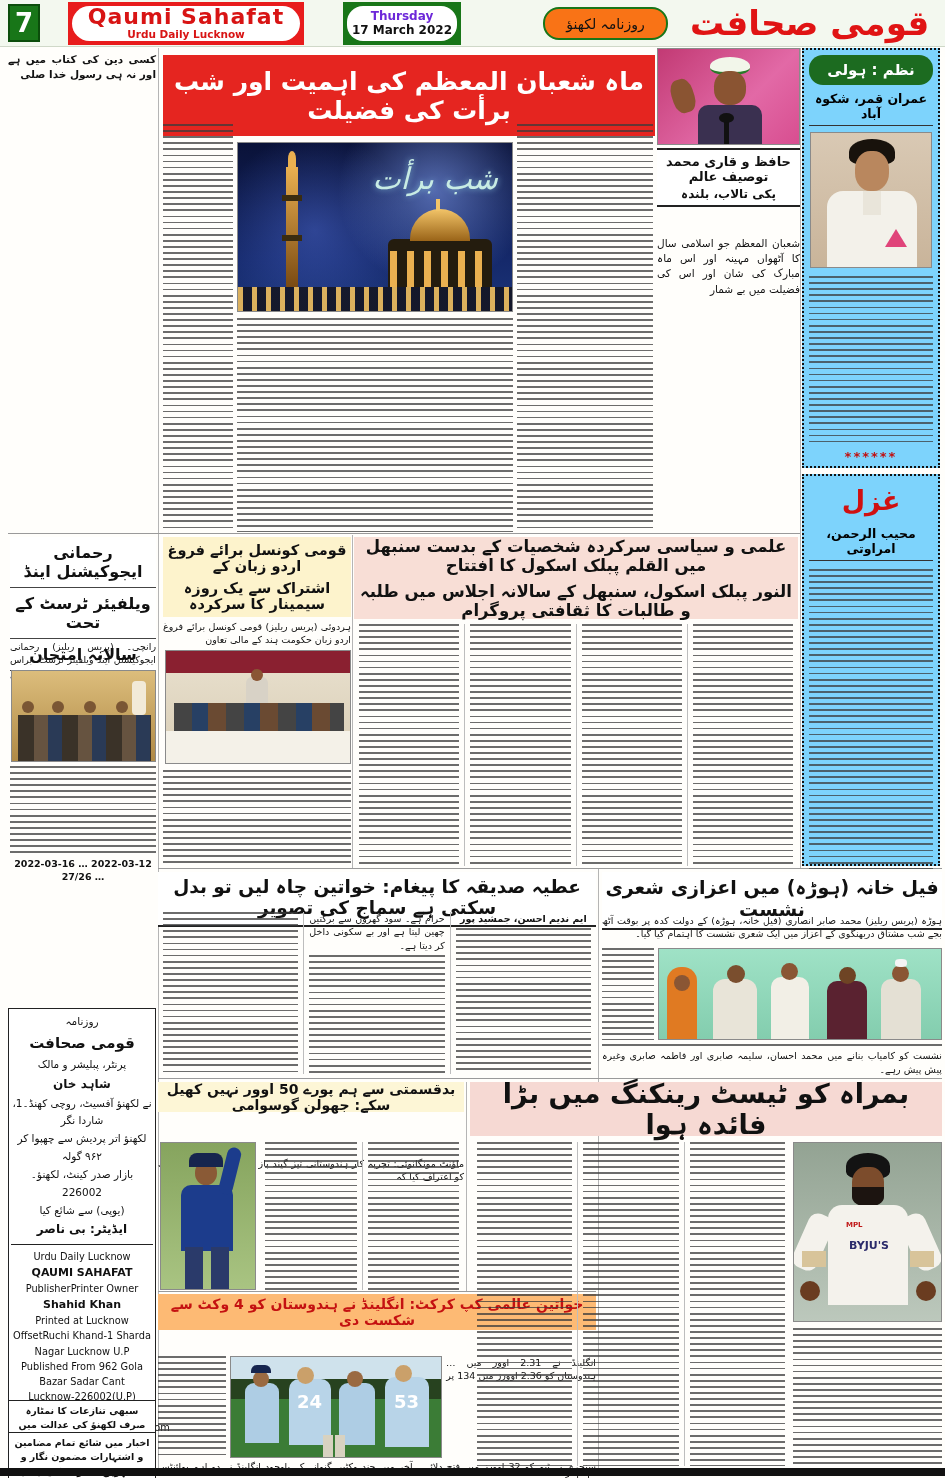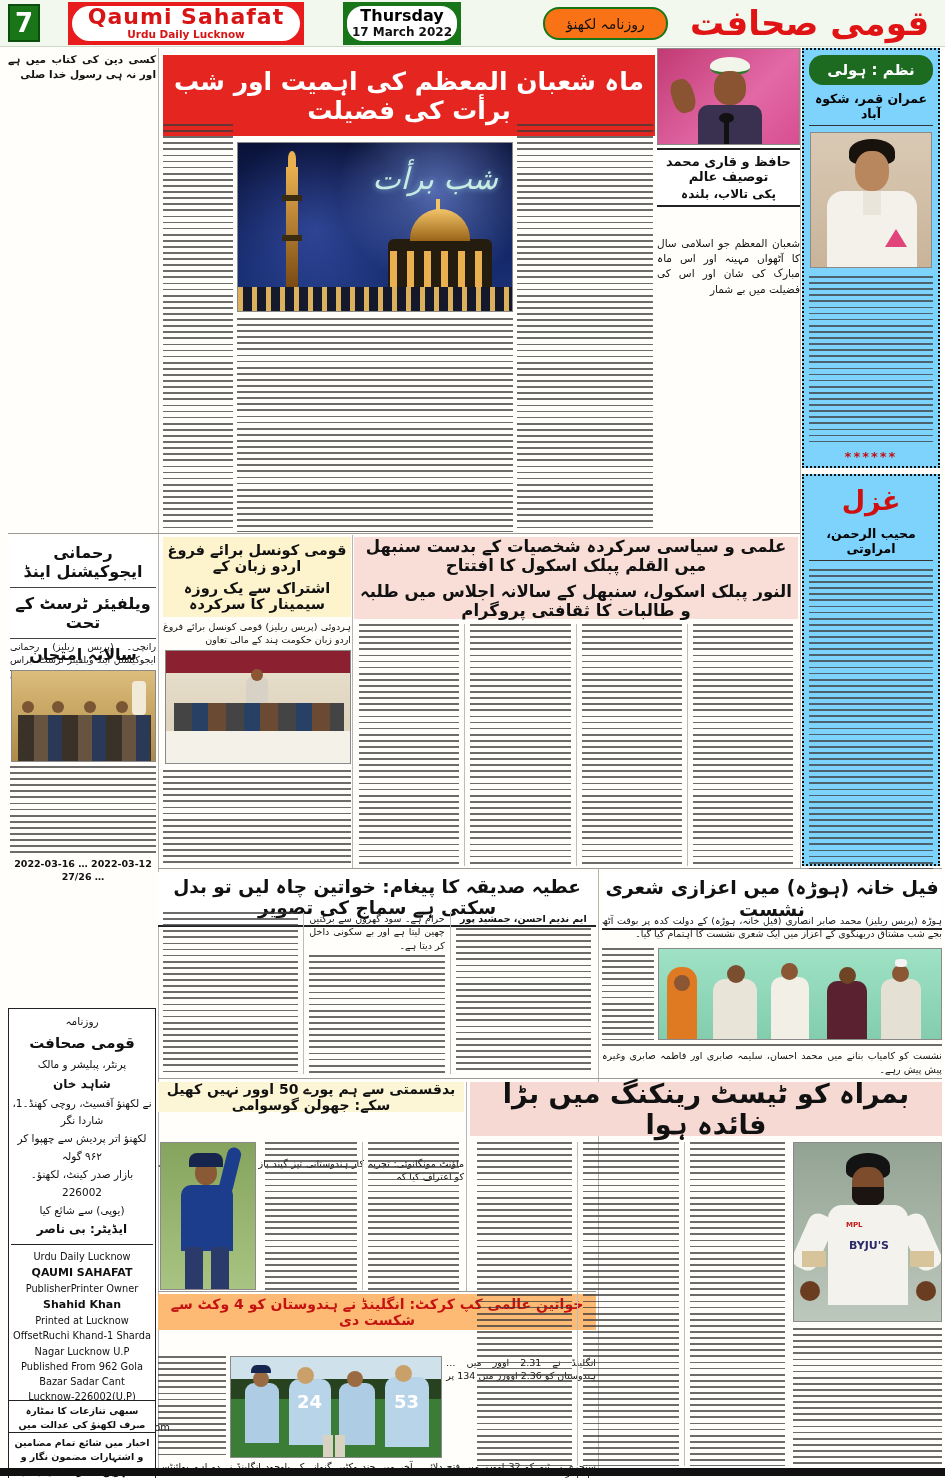--- a/index.html
+++ b/index.html
@@ -18,21 +18,21 @@
   .hr { position:absolute; height:1px; background:#9a9a9a; }
   
   .hdr-bg { left:0; top:0; width:945px; height:47px; background:#f3f8ef; border-bottom:1px solid #cfd8c8;}
   .pagenum { left:8px; top:4px; width:32px; height:38px; background:#187618; border:2px solid #0b4d0b; color:#fff; font-size:26px; font-weight:bold; display:flex; align-items:center; justify-content:center; }
   .mast-red { left:68px; top:2px; width:236px; height:43px; background:#e81c1c; padding:4px; }
   .mast-red .pill { background:#fff; border-radius:20px; height:100%; display:flex; flex-direction:column; align-items:center; justify-content:center; }
   .mast-title { color:#d81414; font-weight:bold; font-size:22px; letter-spacing:1px; line-height:1; }
   .mast-sub { color:#d81414; font-weight:bold; font-size:10.5px; line-height:1.2; }
   .datebox { left:343px; top:2px; width:118px; height:43px; background:#187618; padding:4px; }
   .datebox .pill { background:#fff; border-radius:16px; height:100%; display:flex; flex-direction:column; align-items:center; justify-content:center; }
-  .date1 { font-size:16px; font-weight:bold; color:#000000; line-height:1.15;}
+  .date1 { font-size:12px; font-weight:bold; color:#6d28d9; line-height:1.15;}
   .date2 { font-size:12px; font-weight:bold; color:#111; line-height:1.15;}
   .edpill { left:543px; top:7px; width:125px; height:33px; background:#f97316; border:2px solid #187618; border-radius:16px; display:flex; align-items:center; justify-content:center; font-size:14px; color:#111; }
   .mast-ur { left:690px; top:0px; width:250px; height:46px; color:#e01414; font-weight:bold; font-size:34px; display:flex; align-items:center; justify-content:flex-end; }
   
   .red-head { left:163px; top:55px; width:492px; height:81px; background:#e52520; color:#fff; font-weight:bold; font-size:25px; display:flex; align-items:center; justify-content:center; text-align:center; padding:0 6px; }
   .capbox { left:657px; top:148px; width:143px; border-top:2px solid #222; border-bottom:2px solid #222; text-align:center; direction:rtl; padding:4px 2px; background:#fff; }
   .cap1 { font-size:13px; font-weight:bold; color:#111; }
   .cap2 { font-size:12px; font-weight:bold; color:#111; margin-top:3px; }
   
   .poembox { left:802px; top:48px; width:138px; background:#7dd3fc; border:2px dotted #111; padding:5px; }

